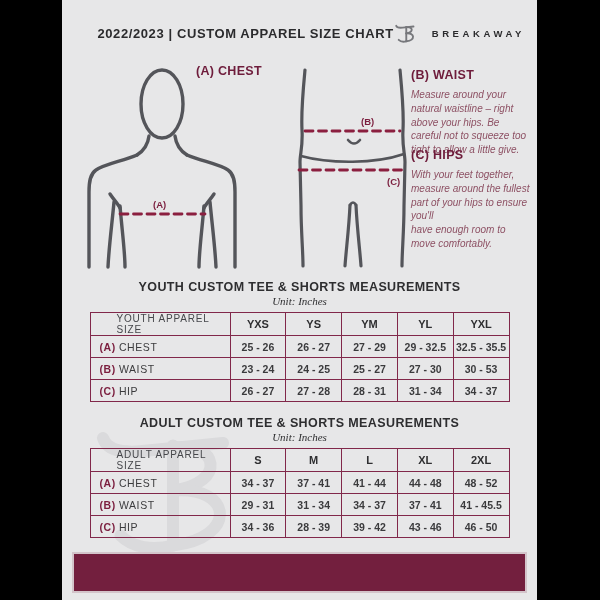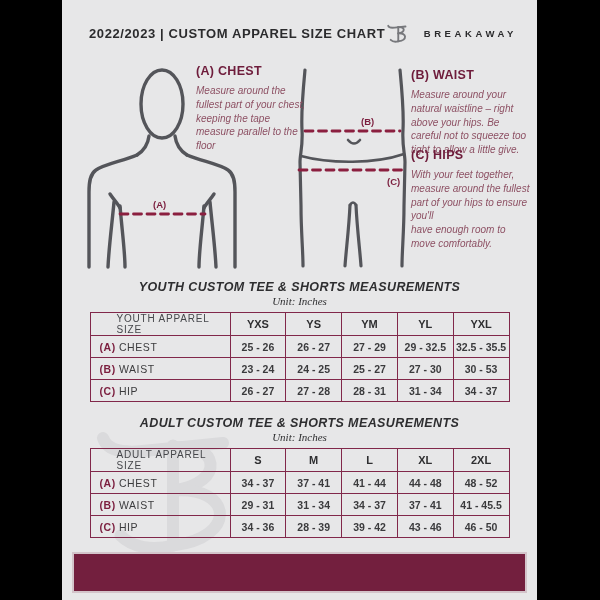--- a/index.html
+++ b/index.html
@@ -1,40 +1,40 @@
 <!DOCTYPE html>
 <html><head>
 <meta charset="utf-8">
 <style>
   html,body{margin:0;padding:0;background:#000;}
   .stage{position:relative;width:600px;height:600px;background:#000;overflow:hidden;
          font-family:"Liberation Sans",sans-serif;}
   .page{position:absolute;left:62px;top:0;width:475px;height:600px;background:#e7e7e8;overflow:hidden;}
 
   
-  .hdr{position:relative;z-index:2;display:flex;align-items:center;justify-content:space-between;
-       padding:20px 20px 0 27px;}
+  .hdr{position:relative;z-index:2;display:flex;align-items:center;justify-content:flex-end;
+       padding:20px 12px 0 27px;margin-left:8px;}
   .hdr-title{font-size:13px;font-weight:bold;letter-spacing:.6px;color:#2b2b2d;}
   .brand{display:flex;align-items:center;gap:12px;}
   .brand-name{font-size:9.5px;font-weight:bold;letter-spacing:3.6px;color:#2b2b2d;}
 
   
   .figures{position:relative;z-index:2;height:216px;margin-top:14px;}
   .figures svg{position:absolute;}
   .fig-label{font-size:9.5px;font-weight:bold;fill:#7b1e3e;font-family:"Liberation Sans",sans-serif;}
   .guide{position:absolute;width:120px;}
   .guide h3{margin:0 0 6px 0;font-size:12.5px;font-weight:bold;color:#6e1c3b;letter-spacing:.3px;}
   .guide p{margin:0;font-size:10px;font-style:italic;color:#8d5063;line-height:1.38;white-space:pre-line;}
   .g-chest{left:134px;top:4px;width:110px;}
   .g-waist{left:349px;top:8px;}
   .g-hips{left:349px;top:88px;}
 
   
   .section{position:relative;z-index:2;text-align:center;}
-  .sec-title{font-size:12.5px;font-weight:bold;color:#2e2e30;letter-spacing:.4px;margin:4px 0 1px;font-style:italic;}
+  .sec-title{font-size:12.5px;font-weight:bold;color:#2e2e30;letter-spacing:.4px;margin:4px 0 1px;}
   .sec-unit{font-size:11px;font-style:italic;color:#2e2e30;margin:0 12px 5px;font-family:Liberation Serif, serif;}
   table{border-collapse:collapse;margin:0 auto;width:420px;table-layout:fixed;background:transparent;}
   col.lbl{width:140px;}
   th,td{border:1px solid #81284a;height:21px;padding:0;background:transparent;}
   th.size{font-size:11px;font-weight:bold;color:#2e2e30;text-align:center;}
   th.cat{font-size:10px;font-weight:normal;letter-spacing:.8px;color:#45464a;text-align:left;padding-left:26px;}
   td.val{font-size:10.5px;font-weight:600;color:#3b3b3d;text-align:center;}
   td.lblcell{font-size:10.5px;text-align:left;padding-left:9px;color:#3b3b3d;letter-spacing:.6px;}
   .prefix{color:#7b1e3e;font-weight:bold;margin-right:3px;}
   .adult-sec{margin-top:14px;}
@@ -99,21 +99,20 @@
         <path d="M 55 139 C 54 162 51 185 50 200"></path>
         <path d="M 61 139 C 62 162 65 185 66 200"></path>
         <path d="M 10 65 L 105 65" stroke="#8b1f3f" stroke-width="2.8" stroke-dasharray="8 5.5"></path>
         <path d="M 4 104 L 110 104" stroke="#8b1f3f" stroke-width="2.8" stroke-dasharray="8 5.5"></path>
         <text class="fig-label" x="66" y="59" stroke="none">(B)</text>
         <text class="fig-label" x="92" y="119" stroke="none">(C)</text>
       </svg>
 
       <div class="guide g-chest">
         <h3>(A) CHEST</h3>
-        <p>Measure around the fullest part of your chest, keeping the tape measure parallel to the floor</p>
       </div>
       <div class="guide g-waist">
         <h3>(B) WAIST</h3>
         <p>Measure around your natural waistline – right above your hips. Be careful not to squeeze too tight to allow a little give.</p>
       </div>
       <div class="guide g-hips">
         <h3>(C) HIPS</h3>
         <p>With your feet together, measure around the fullest part of your hips to ensure you'll
 have enough room to move comfortably.</p>
       </div>

